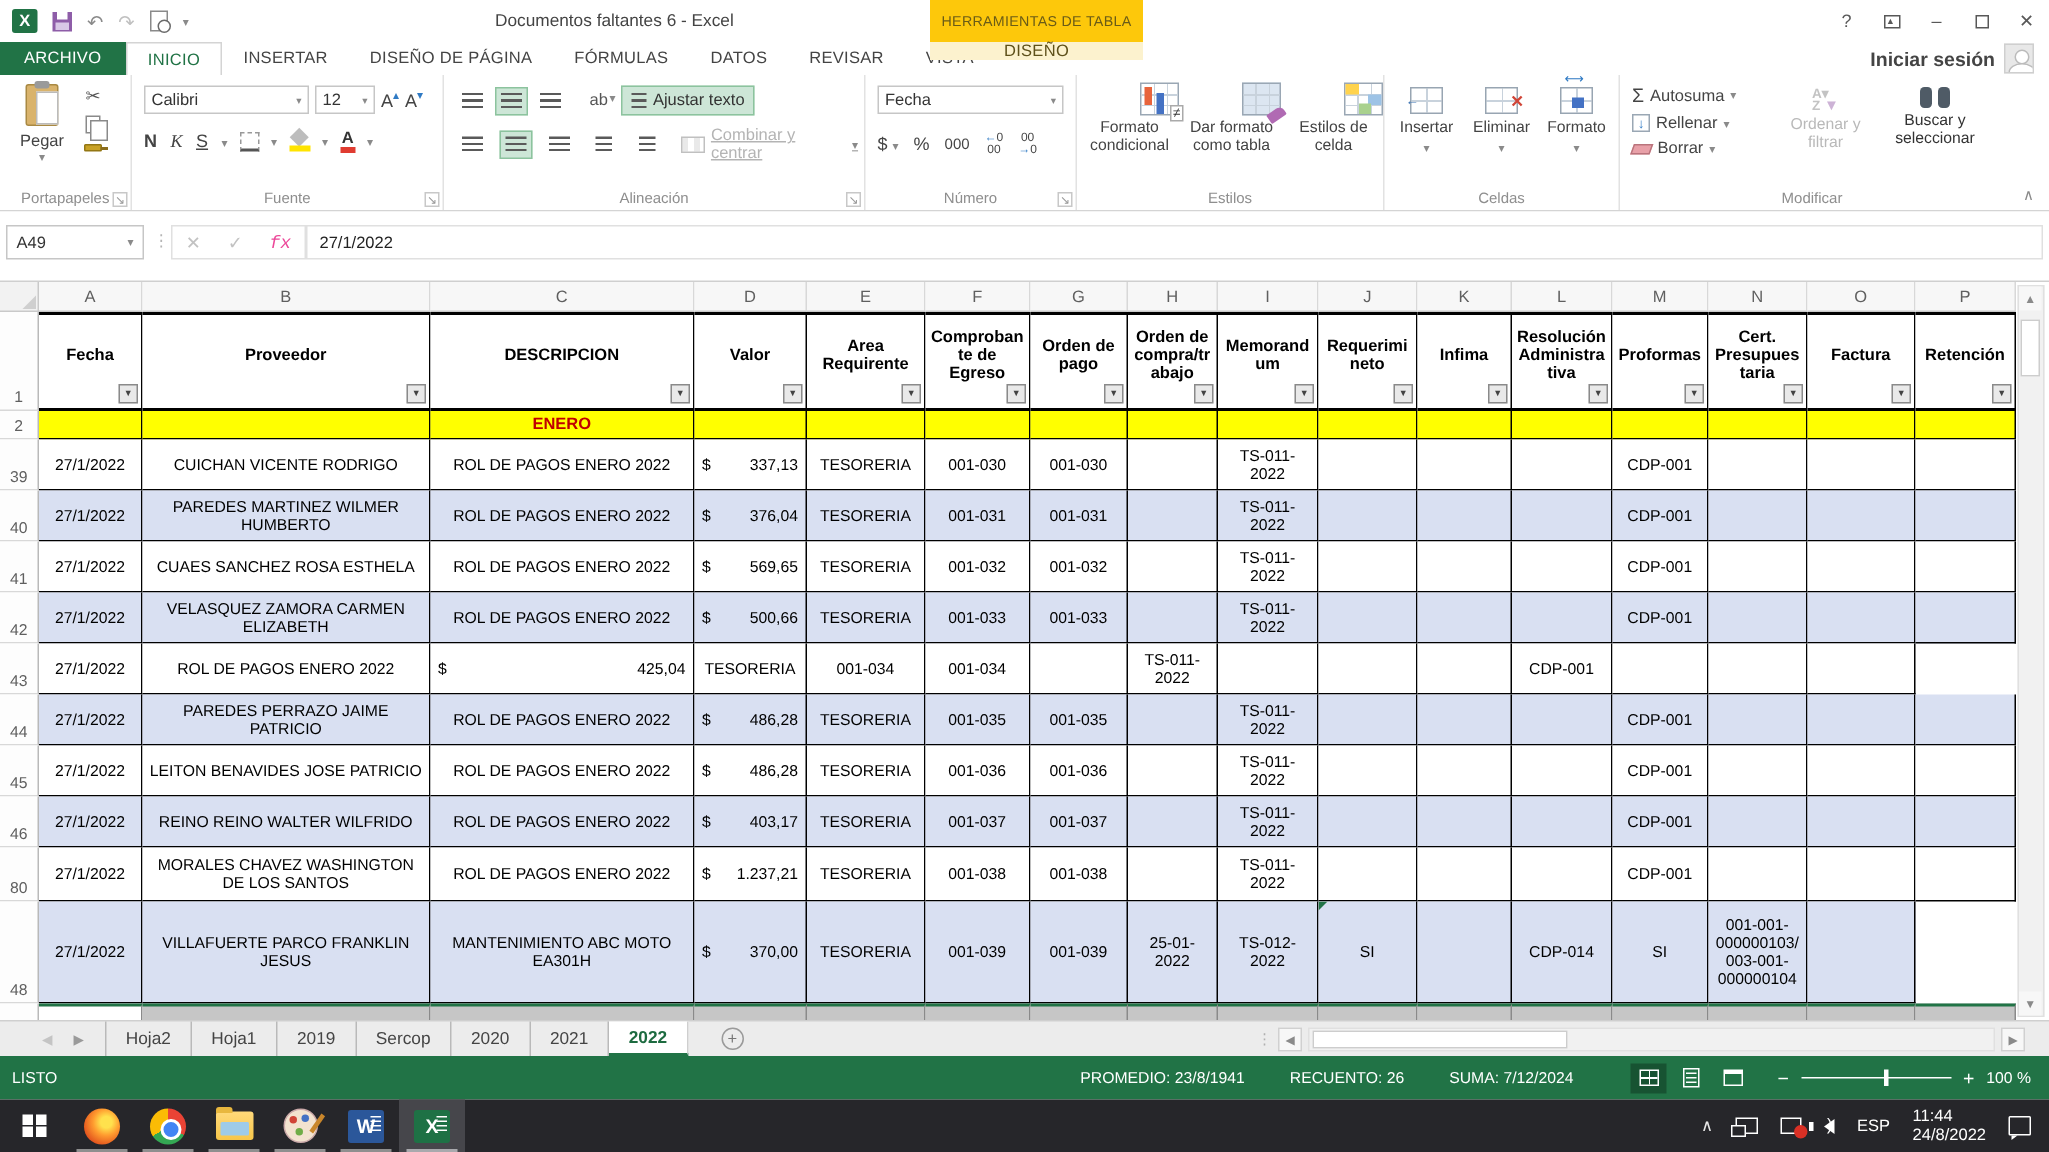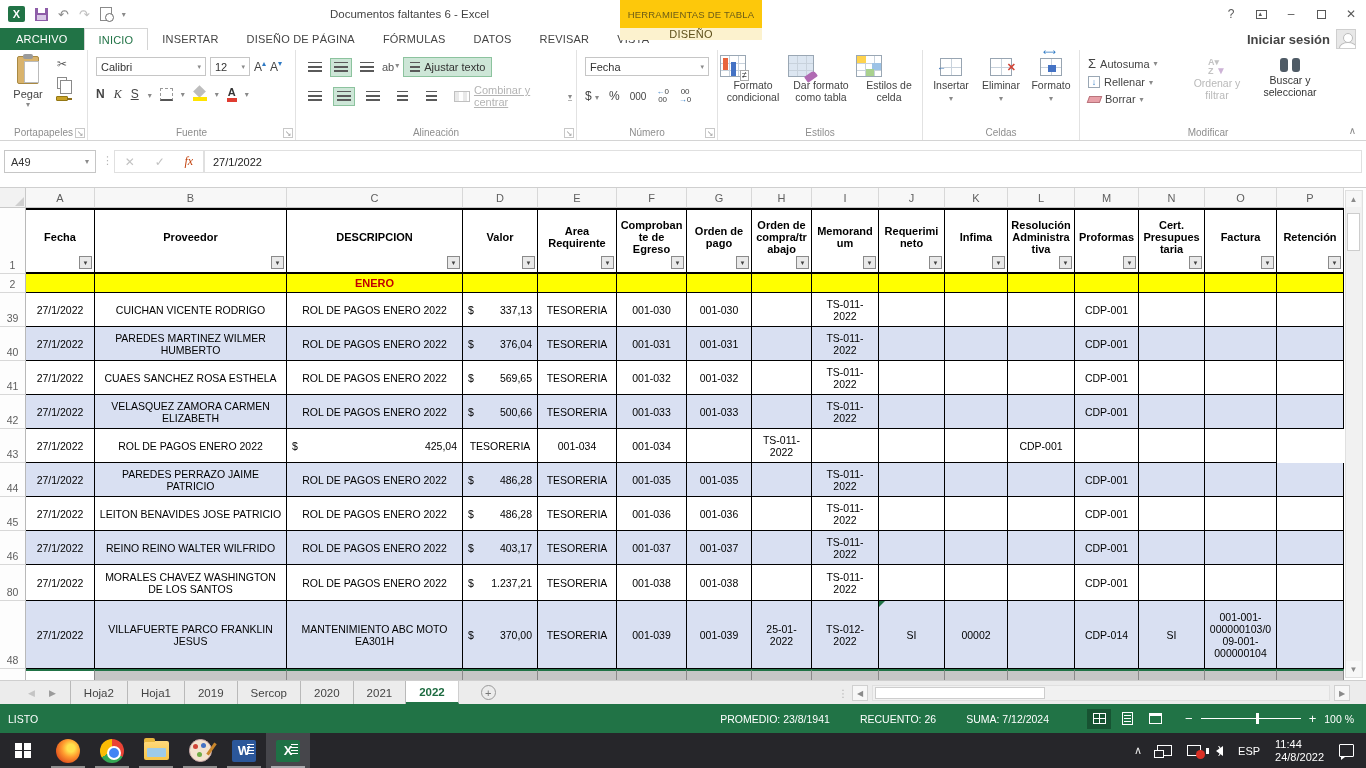--- a/index.html
+++ b/index.html
@@ -71,28 +71,28 @@
   .fill-ic::before{content:"";position:absolute;left:2px;top:0;width:9px;height:9px;background:#bdbdbd;transform:rotate(45deg);}
   .fill-ic::after{content:"";position:absolute;left:0;bottom:0;width:14px;height:4px;background:#ffe400;}
   .fcolor-ic{font-size:11px;font-weight:bold;color:#333;border-bottom:4px solid #e03c31;line-height:1.1;padding:0 1px;}
   .g-align{left:296px;width:281px;}
   .bars{display:inline-block;width:14px;height:11px;background-image:repeating-linear-gradient(to bottom,#5a5a5a 0 1.5px,transparent 1.5px 4.2px);}
   .alignbtn{width:22px;height:19px;display:flex;align-items:center;justify-content:center;}
   .alignbtn.on{background:#cde6d7;border:1px solid #8cc39e;}
   .wrapbtn{height:20px;display:flex;align-items:center;gap:4px;background:#cde6d7;border:1px solid #8cc39e;padding:0 6px;font-size:11px;color:#333;}
   .mergebtn{height:20px;display:flex;align-items:center;gap:4px;padding:0 4px;font-size:11px;color:#b4b4b4;text-decoration:underline;}
   .merge-ic{width:16px;height:11px;border:1px solid #c0c0c0;background:repeating-linear-gradient(to right,#e9e9e9 0 4px,#fff 4px 8px);}
-  .orient{font-size:11px;color:#555;transform:rotate(0);display:flex;align-items:flex-start;gap:1px;}
+  .orient{font-size:11px;color:#555;transform:rotate(0);display:flex;align-items:flex-start;gap:1px;margin-left:11px;}
   .g-num{left:577px;width:141px;}
   .numrow2{position:absolute;left:8px;top:38px;display:flex;gap:10px;align-items:center;font-size:12px;color:#444;}
   .kseq{font-size:10px;letter-spacing:0;}
   .decbtn{font-size:8px;color:#444;border:0;line-height:1;text-align:center;}
   .decbtn .ar{color:#2f7ac4;font-size:8px;}
   .g-styles{left:718px;width:205px;}
-  .stylebtn{position:absolute;top:5px;width:66px;display:flex;flex-direction:column;align-items:flex-start;gap:2px;font-size:10.5px;color:#444;text-align:center;line-height:1.15;}
+  .stylebtn{position:absolute;top:5px;width:66px;display:flex;flex-direction:column;align-items:flex-end;gap:2px;font-size:10.5px;color:#444;text-align:center;line-height:1.15;}
   .grid-ic{width:26px;height:22px;border:1px solid #9aa7b4;background:
       linear-gradient(#fff,#fff);position:relative;}
   .grid-ic::before{content:"";position:absolute;inset:0;background:
      linear-gradient(to right,transparent 0 8px,#c8d2dc 8px 9px,transparent 9px 17px,#c8d2dc 17px 18px,transparent 18px),
      linear-gradient(to bottom,transparent 0 7px,#c8d2dc 7px 8px,transparent 8px 14px,#c8d2dc 14px 15px,transparent 15px);}
   .gi-cf::after{content:"≠";position:absolute;right:-4px;bottom:-5px;background:#fff;border:1px solid #aaa;font-size:9px;line-height:1;padding:0 1px;color:#333;}
   .gi-cf .cfa{position:absolute;left:2px;top:2px;width:5px;height:12px;background:#e8643c;}
   .gi-cf .cfb{position:absolute;left:10px;top:6px;width:5px;height:14px;background:#4472c4;}
   .gi-tbl{background:#dce6f1;}
   .gi-tbl::after{content:"";position:absolute;right:-4px;bottom:-4px;width:12px;height:7px;background:#b06ab3;border-radius:1px 4px 1px 1px;transform:rotate(-35deg);}
@@ -121,21 +121,21 @@
   .binoc::before{left:0;} .binoc::after{right:0;}
   .collapse{position:absolute;right:10px;bottom:4px;color:#8a8a8a;font-size:10px;}
 
   
   .fbar{position:absolute;left:0;top:141px;width:1366px;height:47px;background:#fff;border-bottom:1px solid #cfcfcf;}
   .namebox{position:absolute;left:4px;top:9px;width:92px;height:23px;border:1px solid #c6c6c6;display:flex;align-items:center;justify-content:space-between;padding:0 6px;font-size:11px;color:#333;background:#fff;}
   .fdots{position:absolute;left:102px;top:13px;color:#b5b5b5;font-size:11px;letter-spacing:0;}
   .fxbtns{position:absolute;left:114px;top:9px;width:90px;height:23px;border:1px solid #e0e0e0;display:flex;align-items:center;justify-content:space-around;background:#fff;}
   .fxbtns .x{color:#c2c2c2;font-size:12px;}
   .fxbtns .ck{color:#c2c2c2;font-size:12px;}
-  .fxbtns .fx{color:#c2410c;font-size:12px;font-style:italic;font-family:Liberation Serif, serif;}
+  .fxbtns .fx{color:#ec4899;font-size:12px;font-style:italic;font-family:Liberation Mono, monospace;}
   .fvalue{position:absolute;left:204px;top:9px;right:4px;height:23px;border:1px solid #e0e0e0;display:flex;align-items:center;padding:0 8px;font-size:11px;color:#222;background:#fff;}
 
   
   .gridwrap{position:absolute;left:0;top:188px;width:1366px;height:492px;background:#fff;overflow:hidden;}
   .grow{display:grid;}
   .gcell{position:relative;overflow:hidden;}
   .letters .colletter{background:#f7f7f7;border-right:1px solid #d8d8d8;border-bottom:1px solid #c9c9c9;color:#5f5f5f;display:flex;align-items:center;justify-content:center;font-size:11px;}
   .letters .corner{background:#f2f2f2;border-right:1px solid #c9c9c9;border-bottom:1px solid #c9c9c9;position:relative;}
   .letters .corner::after{content:"";position:absolute;right:1px;bottom:1px;border-left:9px solid transparent;border-bottom:9px solid #cfcfcf;}
   .rownum{background:#fdfdfd;border-right:1px solid #b9b9b9;border-bottom:1px solid #d8d8d8;color:#5f5f5f;display:flex;align-items:flex-end;justify-content:center;font-size:10.5px;padding-bottom:2px;}
@@ -780,25 +780,24 @@
         <div class="gcell dcell money">
           <span>$</span>
           <span>370,00</span>
         </div>
         <div class="gcell dcell">TESORERIA</div>
         <div class="gcell dcell">001-039</div>
         <div class="gcell dcell">001-039</div>
         <div class="gcell dcell">25-01-2022</div>
         <div class="gcell dcell">TS-012-2022</div>
         <div class="gcell dcell marker">SI</div>
-        <div class="gcell dcell">00002</div>
         <div class="gcell dcell"></div>
         <div class="gcell dcell">CDP-014</div>
         <div class="gcell dcell">SI</div>
-        <div class="gcell dcell">001-001-000000103/009-001-000000104</div>
+        <div class="gcell dcell">001-001-000000103/003-001-000000104</div>
         <div class="gcell dcell"></div>
       </div>
       <div class="grow partialrow" style="height: 11px; display: grid; grid-template-columns: 26px 69px 192px 176px 75px 79px 70px 65px 60px 67px 66px 63px 67px 64px 66px 72px 67px;">
         <div class="gcell rownum"></div>
         <div class="gcell pcell first"></div>
         <div class="gcell pcell"></div>
         <div class="gcell pcell"></div>
         <div class="gcell pcell"></div>
         <div class="gcell pcell"></div>
         <div class="gcell pcell"></div>

